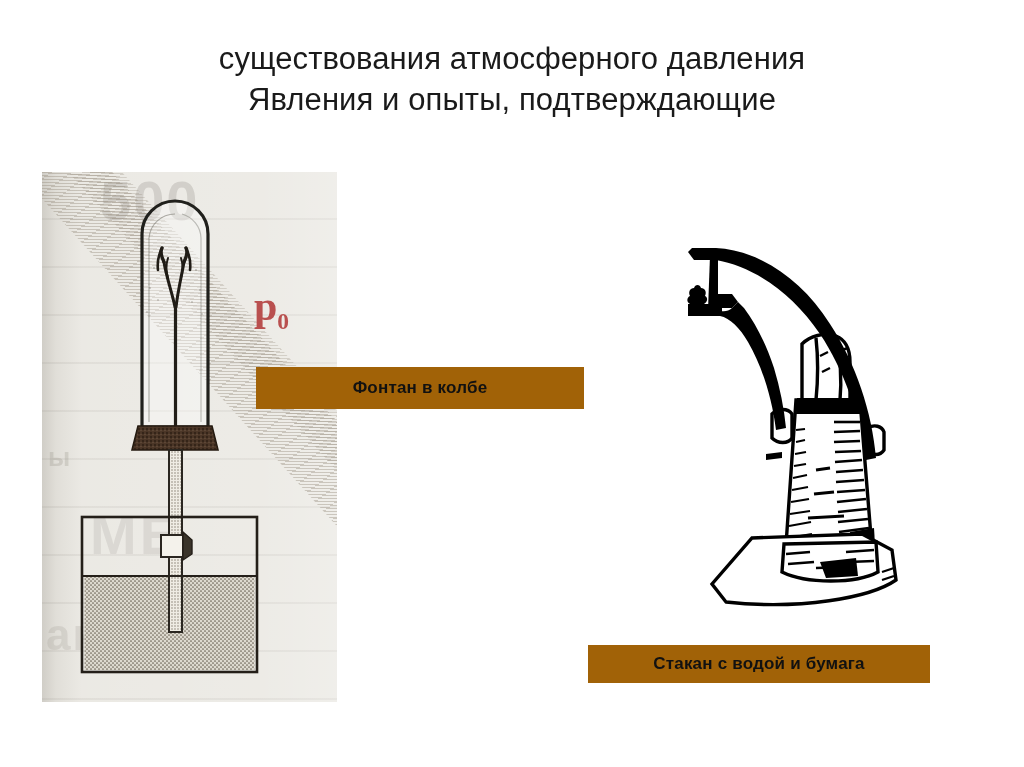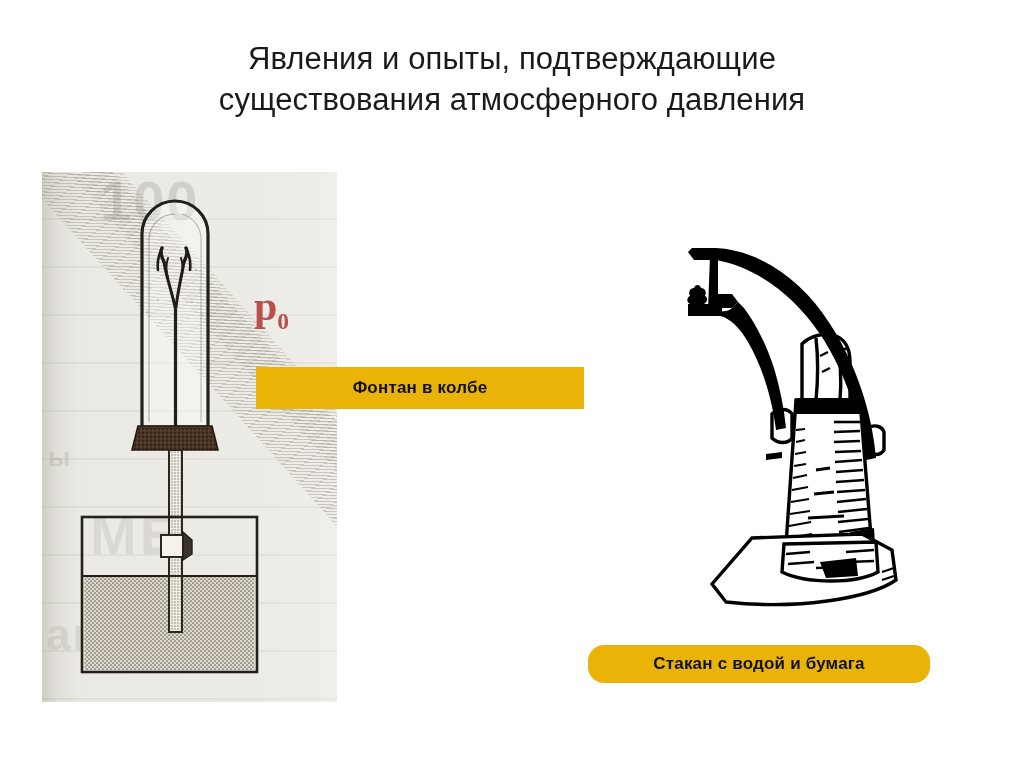--- a/index.html
+++ b/index.html
@@ -137,59 +137,58 @@
     position: absolute;
     left: 660px;
     top: 232px;
     width: 284px;
     height: 402px;
   }
 
   
   .banner {
     position: absolute;
-    background: #eab308;
+    background: #a16207;
     color: #111111;
     display: flex;
     align-items: center;
     justify-content: center;
     font-size: 17px;
     font-weight: 700;
     letter-spacing: 0.2px;
     white-space: nowrap;
   }
   .banner-flask {
     left: 256px;
     top: 367px;
     width: 328px;
     height: 42px;
   }
   .banner-glass {
     left: 588px;
     top: 645px;
     width: 342px;
     height: 38px;
-    border-radius: 16px;
   }
 </style>
 </head>
 <body>
 
 <div class="slide">
 
   <div class="title">
+    <span class="title-line">существования атмосферного давления</span>
     <span class="title-line">Явления и опыты, подтверждающие</span>
-    <span class="title-line">существования атмосферного давления</span>
   </div>
 
   <div class="scan">
     <div class="scan-lines"></div>
     <div class="scan-vignette"></div>
 
-    <div class="scan-ghost-300">100</div>
+    <div class="scan-ghost-300">500</div>
     <div class="scan-ghost-left">ы</div>
     <div class="scan-ghost-mid">МЕ</div>
     <div class="scan-ghost-bottom">ание</div>
 
     <div class="scan-band"></div>
     <div class="scan-band b2"></div>
 
     <svg class="scan-svg" width="295" height="530" viewBox="0 0 295 530">
       <defs>
         <pattern id="waterdots" width="4" height="4" patternUnits="userSpaceOnUse">

